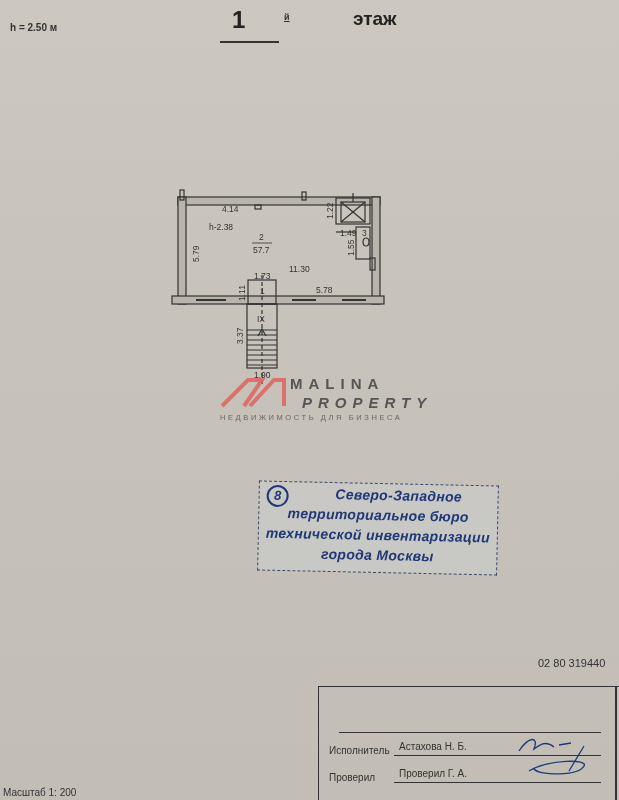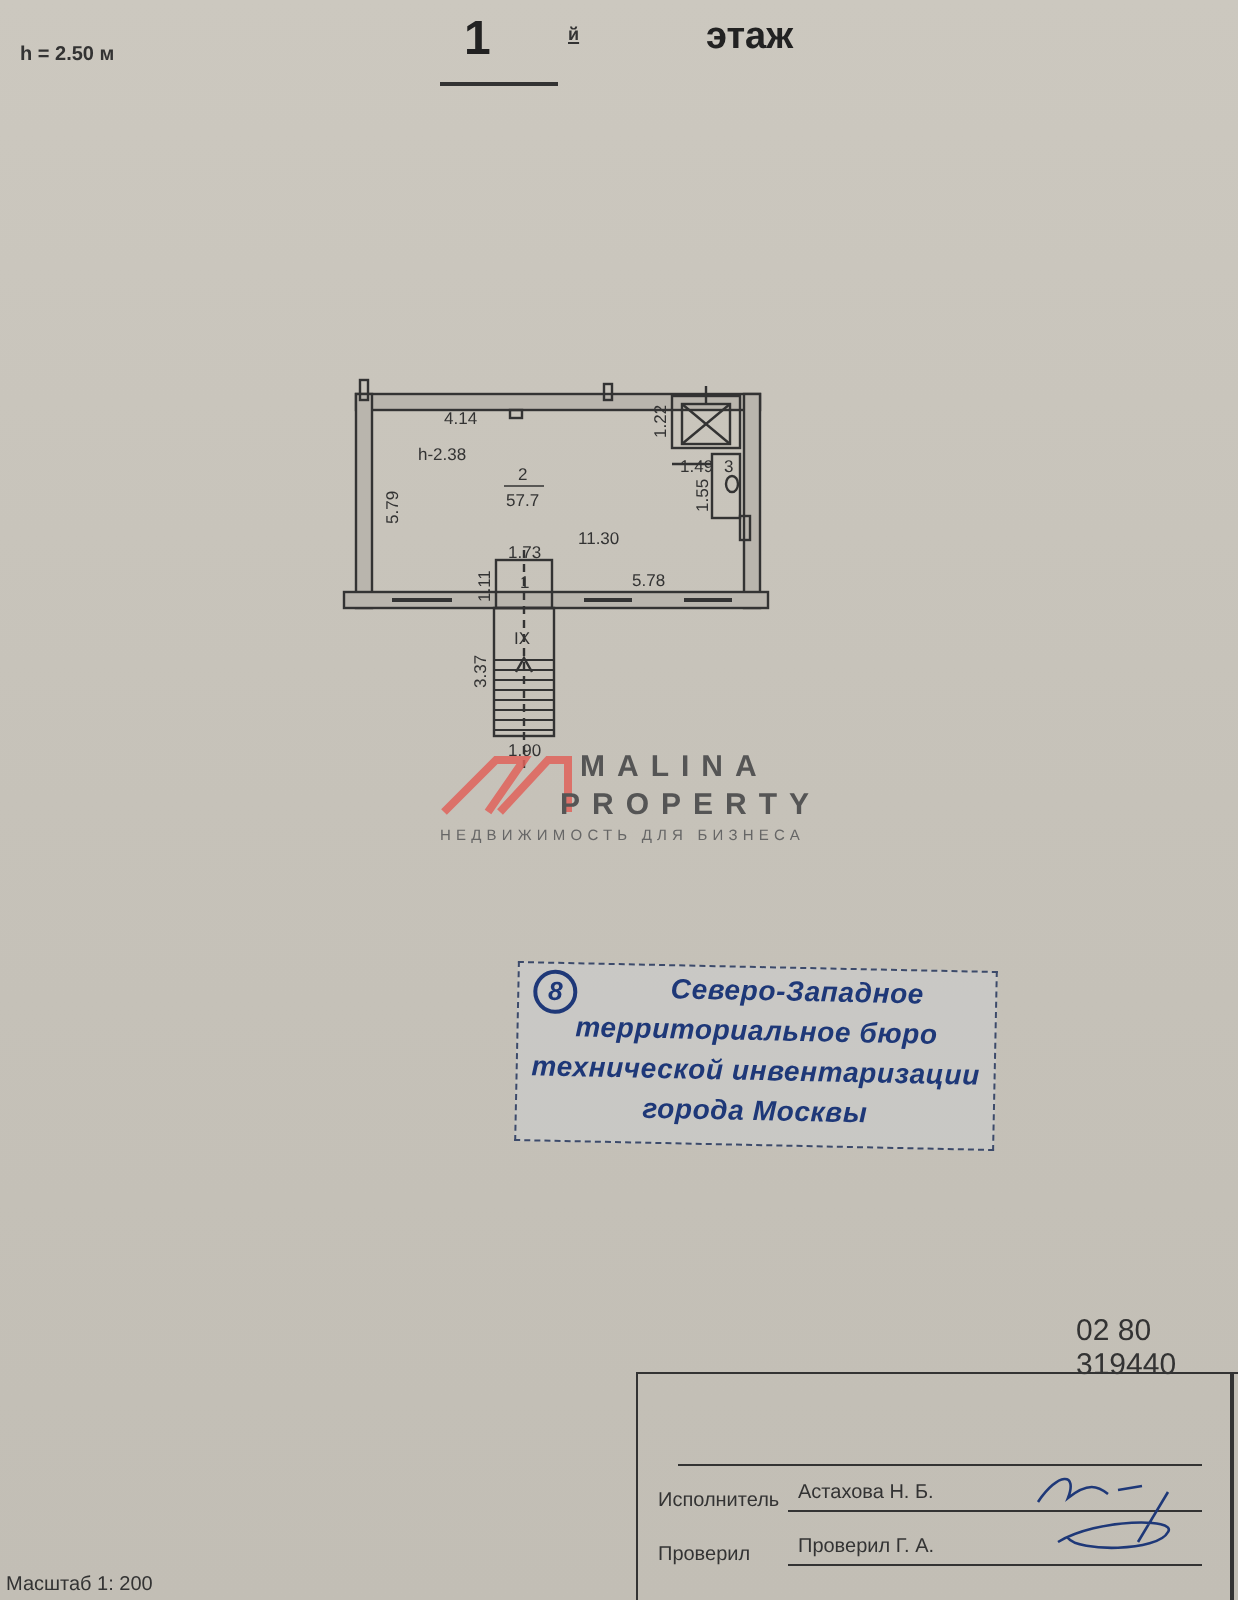--- a/index.html
+++ b/index.html
@@ -12,38 +12,38 @@
     }
     .abs { position: absolute; }
     .h-label { left: 10px; top: 22px; font-size: 10px; font-weight: bold; color: #333; text-align: right; }
     .floor-num { left: 232px; top: 6px; font-size: 24px; font-weight: bold; color: #222; }
     .floor-underline { left: 220px; top: 41px; width: 59px; height: 2px; background: #333; }
     .floor-sup { left: 284px; top: 12px; font-size: 9px; font-weight: bold; color: #333; text-decoration: underline; }
     .floor-word { left: 309px; top: 8px; font-size: 19px; font-weight: bold; color: #222; margin-left: 44px; }
     svg.plan { left: 0; top: 0; }
     .logo-text1, .logo-text2 { font-size: 15px; letter-spacing: 6px; color: #555; font-weight: bold; }
     .logo-text1 { left: 290px; top: 375px; }
-    .logo-text2 { left: 280px; top: 394px; }
+    .logo-text2 { left: 302px; top: 394px; font-style: italic; }
     .logo-sub { left: 220px; top: 413px; font-size: 7.5px; letter-spacing: 2.6px; color: #666; }
     .stamp {
       left: 258px; top: 483px; width: 238px; height: 88px;
       border: 1.5px dashed #3c4a6a; transform: rotate(1.2deg);
       background: rgba(210,214,222,0.35);
     }
     .stamp-num {
       position: absolute; left: 7px; top: 3px; width: 18px; height: 18px;
       border: 2px solid #1e3878; border-radius: 50%;
       color: #1e3878; font-weight: bold; font-style: italic; font-size: 13px;
       text-align: center; line-height: 18px;
     }
     .stamp-line {
       position: absolute; left: 0; width: 100%; text-align: center;
       color: #1e3878; font-style: italic; font-weight: bold; font-size: 14px; letter-spacing: 0.3px;
     }
-    .doc-id { left: 538px; top: 657px; font-size: 15px; color: #333; }
+    .doc-id { left: 538px; top: 657px; font-size: 11px; color: #333; }
     .info-box {
       left: 318px; top: 686px; width: 301px; height: 120px;
       border-left: 1.5px solid #333; border-top: 1.5px solid #333;
     }
     .info-line1 { position: absolute; left: 22px; top: 11px; font-size: 9.5px; color: #333; }
     .info-date { position: absolute; left: 0; width: 280px; top: 31px; text-align: center; font-size: 10px; color: #333; }
     .rule { position: absolute; height: 1px; background: #333; }
     .lbl { position: absolute; font-size: 10px; color: #333; }
     .scale { left: 3px; top: 787px; font-size: 10px; color: #333; }
     .right-edge { left: 615px; top: 686px; width: 1.5px; height: 114px; background: #333; }

